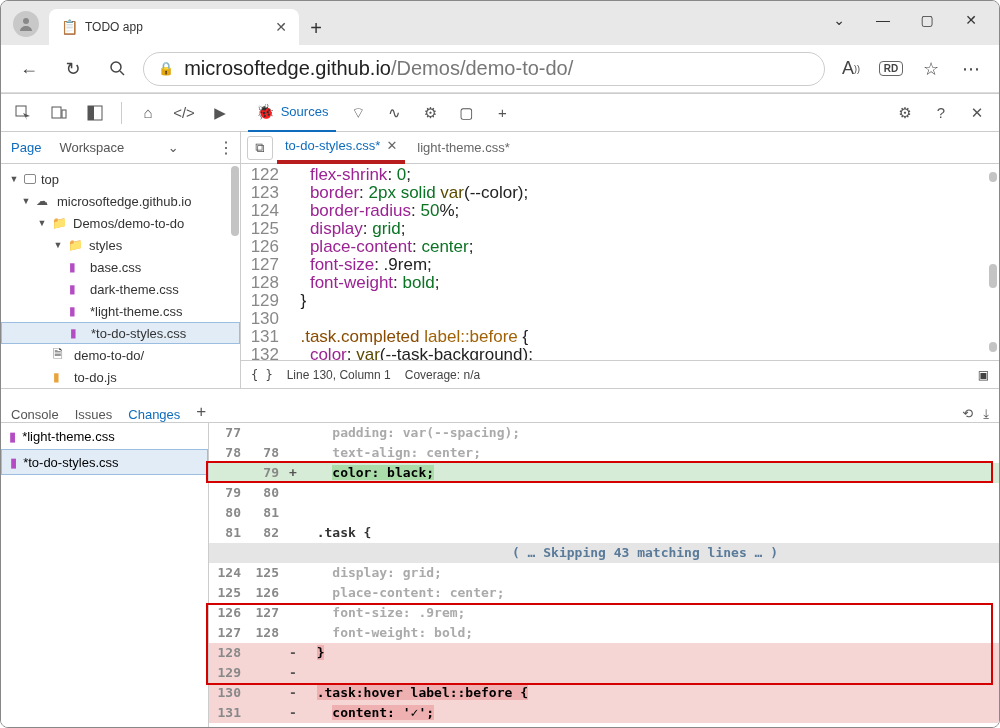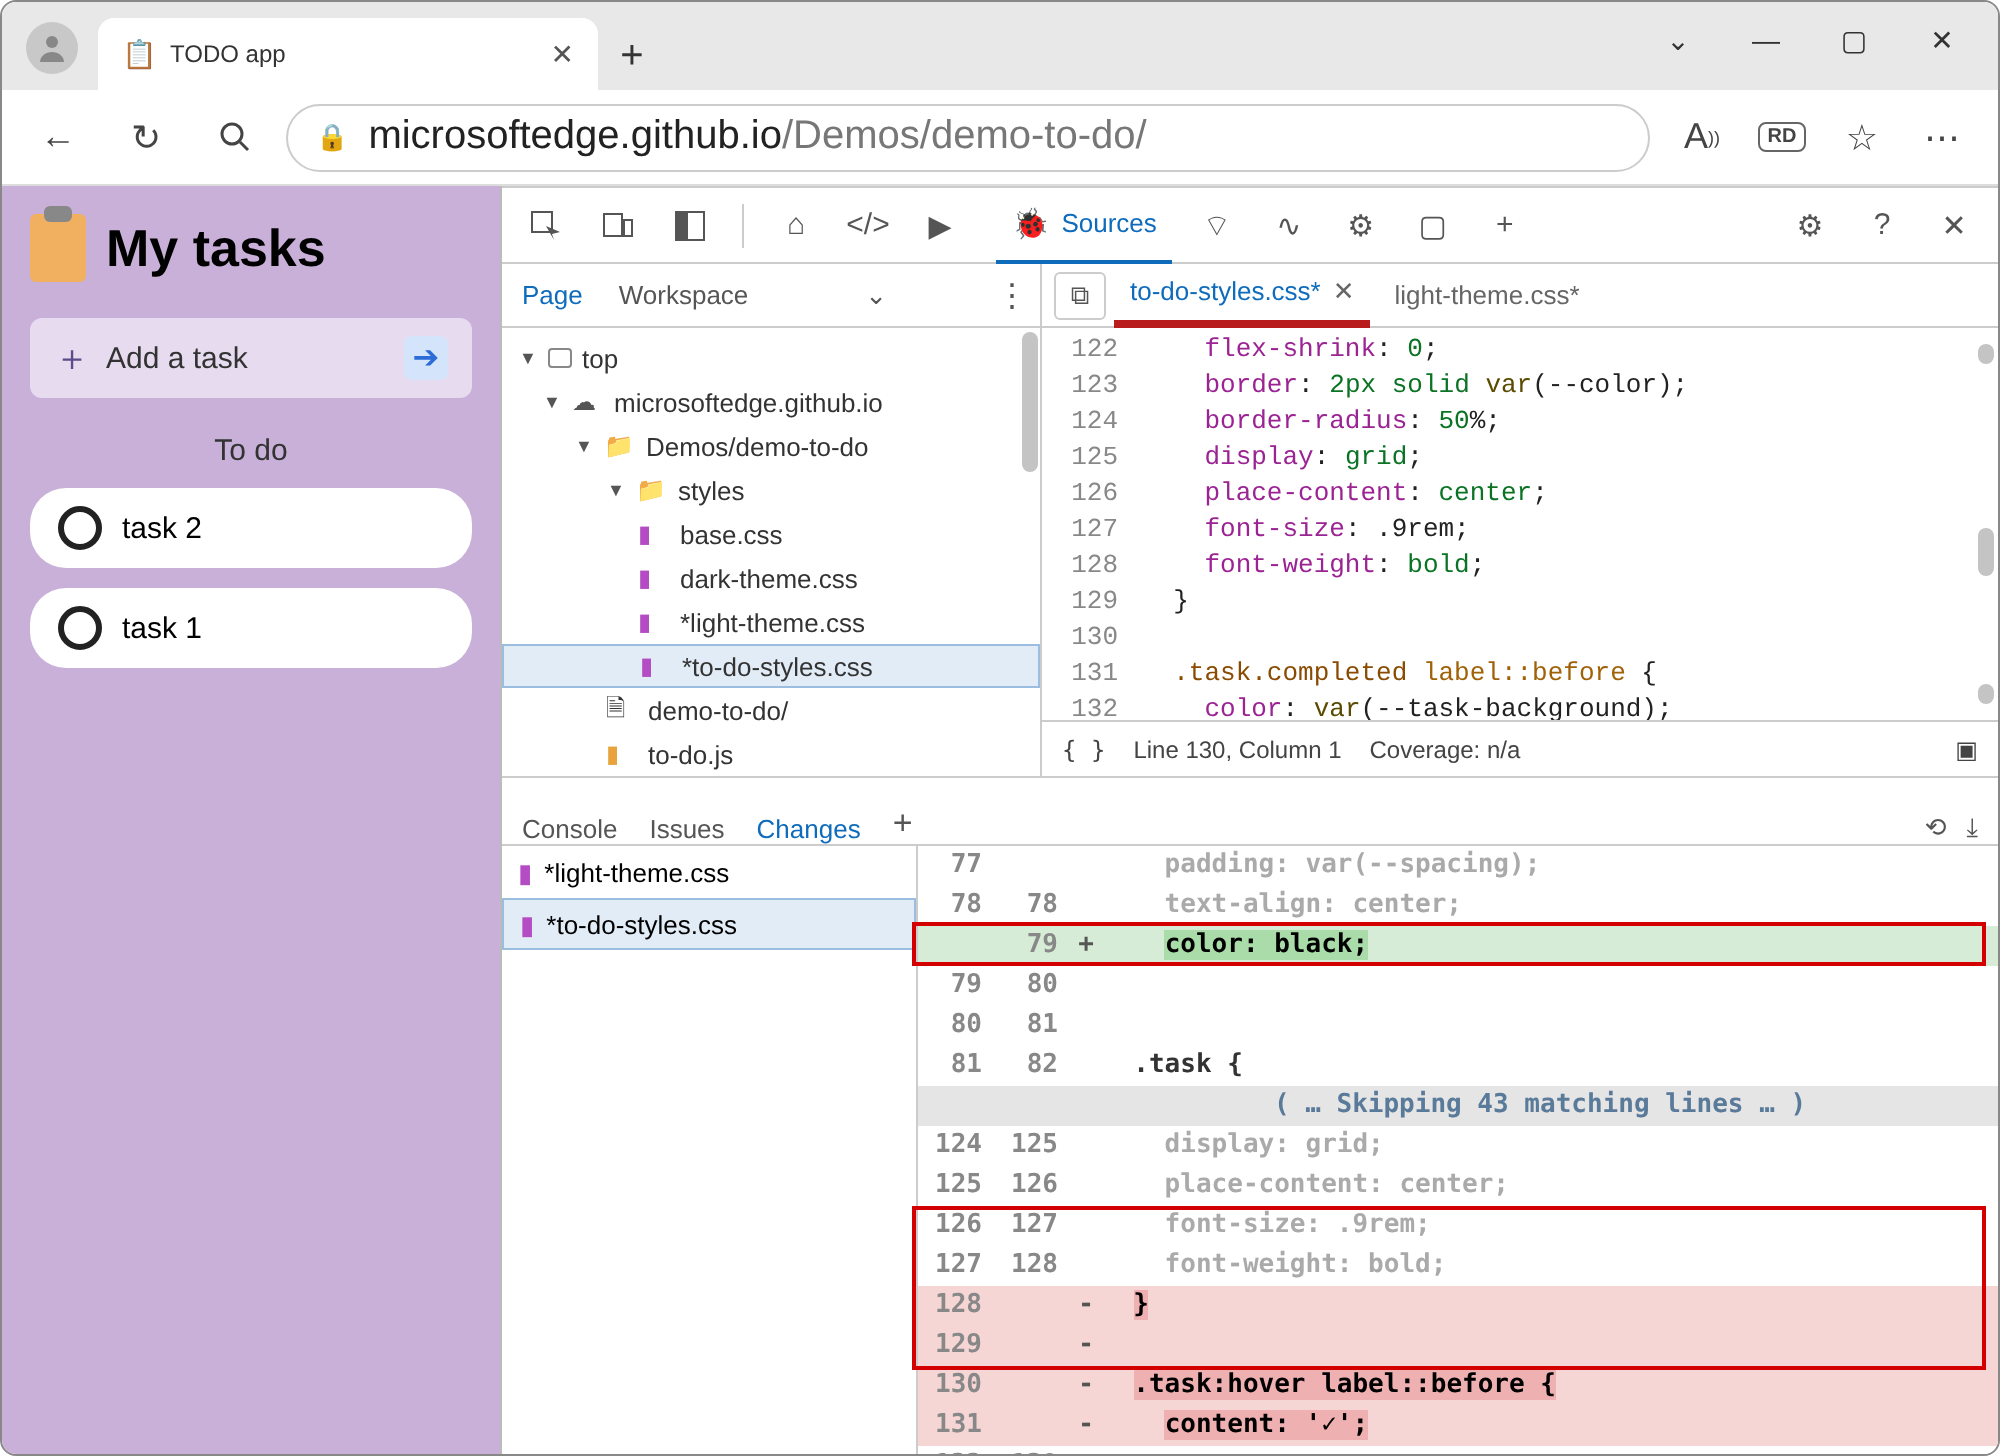--- a/index.html
+++ b/index.html
@@ -49,21 +49,21 @@
 .devtools { flex: 1; display: flex; flex-direction: column; background: #fff; border-top: 1px solid #ccc; }
 .dt-toolbar { height: 38px; border-bottom: 1px solid #ccc; display: flex; align-items: center; padding: 0 8px; gap: 8px; color: #555; }
 .dt-toolbar .tbtn { width: 28px; height: 28px; display: flex; align-items: center; justify-content: center; font-size: 15px; }
 .dt-toolbar .sources-tab { color: #0f6cbd; border-bottom: 2px solid #0f6cbd; height: 38px; display: flex; align-items: center; padding: 0 8px; gap: 6px; margin-left: 6px; }
 .dt-toolbar .sources-tab .bug { font-size: 15px; }
 .dt-toolbar .spacer { flex: 1; }
 
 .dt-upper { display: flex; height: 256px; }
 
 
-.navigator { width: 270px; border-right: 1px solid #ccc; display: flex; flex-direction: column; position: relative; }
+.navigator { width: 240px; border-right: 1px solid #ccc; display: flex; flex-direction: column; position: relative; }
 .nav-tabs { height: 32px; display: flex; align-items: center; border-bottom: 1px solid #ccc; padding: 0 6px; gap: 10px; }
 .nav-tabs .ntab { color: #555; font-size: 13px; padding: 0 4px; }
 .nav-tabs .ntab.active { color: #0f6cbd; }
 .nav-tabs .more { margin-left: auto; font-size: 16px; color: #555; }
 .filetree { flex: 1; overflow: hidden; font-size: 13px; color: #333; padding: 4px 0; position: relative; }
 .ftrow { display: flex; align-items: center; height: 22px; padding-left: 8px; gap: 5px; }
 .ftrow .arrow { width: 10px; text-align: center; color: #555; font-size: 9px; }
 .ftrow .ficon { width: 16px; font-size: 12px; }
 .ftrow.ind1 { padding-left: 20px; }
 .ftrow.ind2 { padding-left: 36px; }
@@ -76,21 +76,21 @@
 .frameicon { color: #555; border:1px solid #888; width:12px;height:10px; display:inline-block; border-radius:2px;}
 .nav-scroll { position:absolute; top:34px; right:1px; width:8px; height:70px; background:#c4c4c4; border-radius:4px;}
 
 
 .editor { flex: 1; display: flex; flex-direction: column; position: relative; }
 .ed-tabs { height: 32px; border-bottom: 1px solid #ccc; display: flex; align-items: center; padding: 0 6px; gap: 4px; }
 .ed-tabs .leading { width: 26px; height: 24px; display:flex; align-items:center; justify-content:center; color:#555; border:1px solid #ccc; border-radius:3px; font-size:13px;}
 .ed-tab { display: flex; align-items: center; gap: 6px; padding: 0 8px; height: 32px; font-size: 13px; color: #666; }
 .ed-tab.active { color: #0f6cbd; border-bottom: 4px solid #b91c1c; }
 .ed-tab .x { font-size: 13px; color: #666; }
-.ed-body { flex: 1; display: flex; font-family: Liberation Mono, monospace; font-size: 13px; overflow: hidden; position: relative; }
+.ed-body { flex: 1; display: flex; font-family: Liberation Sans, sans-serif; font-size: 17px; overflow: hidden; position: relative; }
 .gutter { width: 46px; text-align: right; color: #888; padding: 2px 8px 2px 0; line-height: 18px; background: #fff; }
 .code { flex: 1; padding: 2px 4px; line-height: 18px; white-space: pre; color: #222; }
 .code .prop { color: #9b2393; }
 .code .num { color: #0b7324; }
 .code .func { color: #5a4b00; }
 .code .sel { color: #8a4b00; }
 .code .pseudo { color: #a16207; }
 .ed-status { height: 28px; border-top: 1px solid #ccc; display: flex; align-items: center; padding: 0 10px; gap: 14px; font-size: 12px; color: #444; }
 .ed-status .braces { font-family: Consolas, monospace; }
 .ed-status .sp { flex:1; }
@@ -173,40 +173,20 @@
     <div class="iconbtn">
         <span class="rdbadge">RD</span>
       </div>
     <div class="iconbtn">☆</div>
     <div class="iconbtn">⋯</div>
   </div>
 </div>
 
 <div class="main">
 
-  <div class="app-panel">
-    <div class="app-title">
-      <div class="ticon"></div>
-      <h1>My tasks</h1>
-    </div>
-    <div class="addrow">
-      <span class="plus">＋</span>
-      <span class="txt">Add a task</span>
-      <span class="arrow">➔</span>
-    </div>
-    <div class="section-title">To do</div>
-    <div class="task-row">
-      <div class="circle"></div>
-      <div class="label">task 2</div>
-    </div>
-    <div class="task-row">
-      <div class="circle"></div>
-      <div class="label">task 1</div>
-    </div>
-  </div>
 
   <div class="devtools">
     <div class="dt-toolbar">
       <div class="tbtn">
           <svg width="16" height="16" viewBox="0 0 16 16">
             <rect x="1" y="1" width="10" height="10" stroke="#555" fill="none"></rect>
             <path d="M8 8 L15 11 L11 12 L12 15 Z" fill="#555"></path>
           </svg>
         </div>
       <div class="tbtn">

